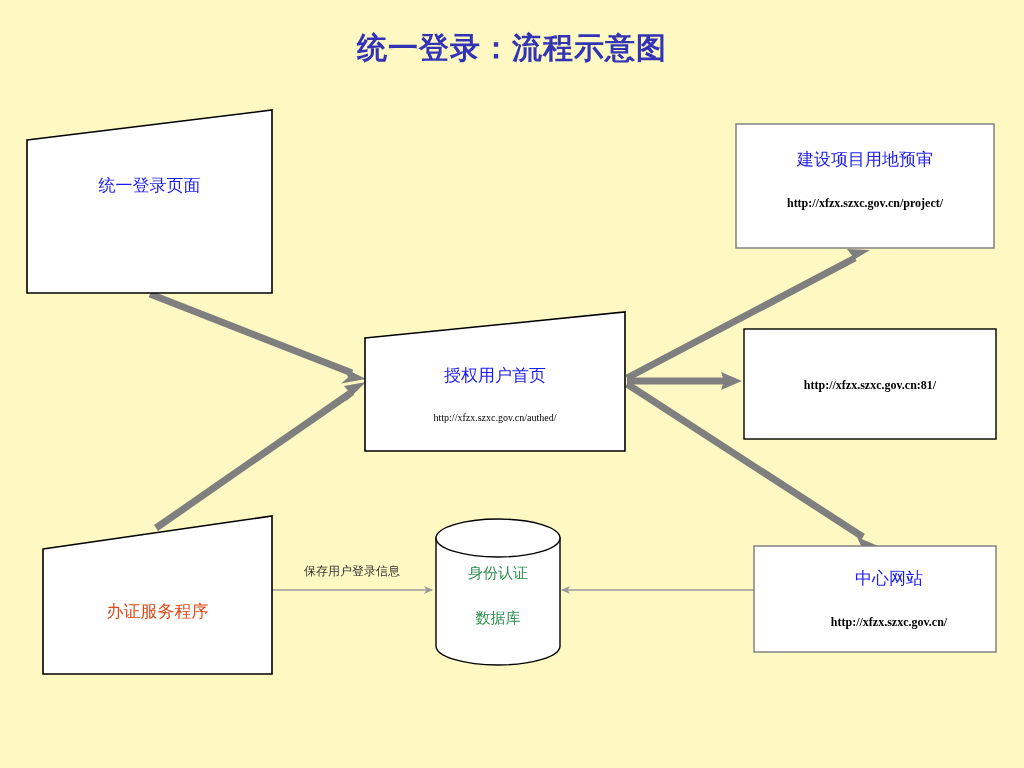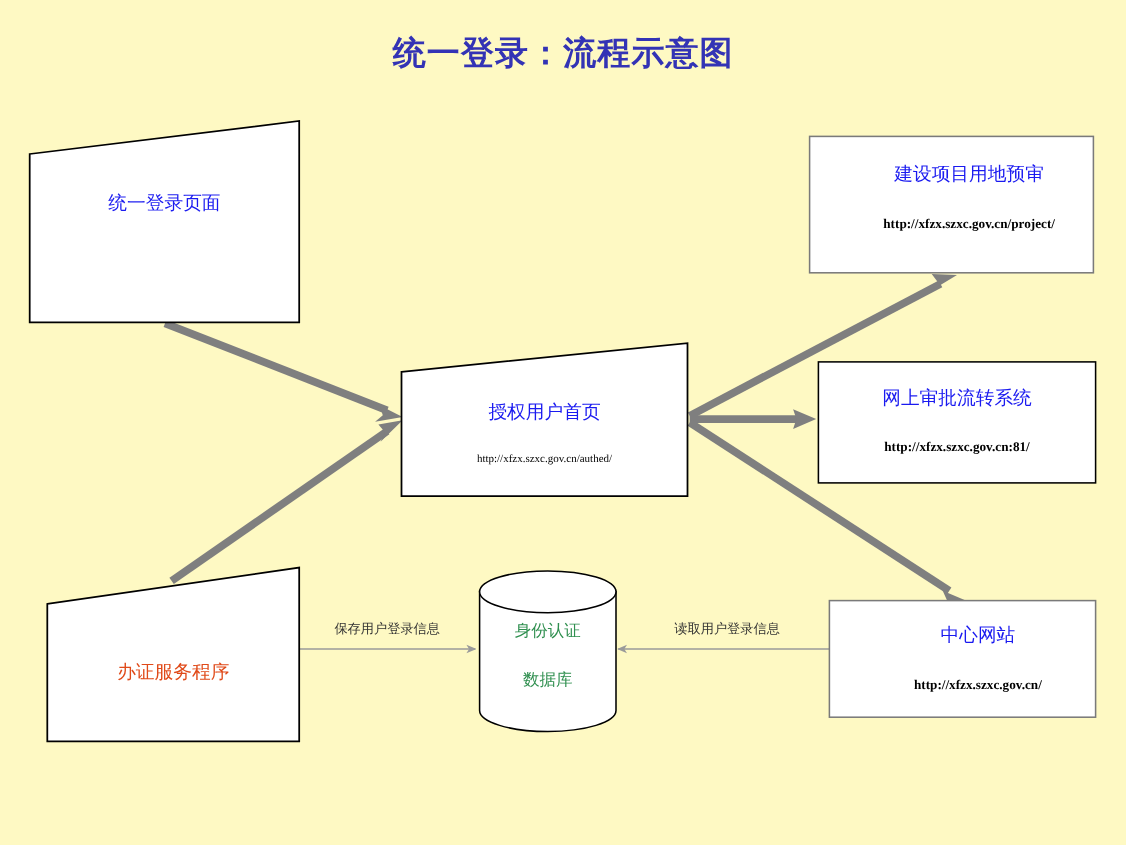--- a/index.html
+++ b/index.html
@@ -159,28 +159,27 @@
       <div class="cn-title">统一登录页面</div>
       <div class="spacer-gap"></div>
     </div>
 
     <div class="node-label" style="left:365px; top:365px; width:260px;">
       <div class="cn-title">授权用户首页</div>
       <div class="spacer-gap"></div>
       <div class="url-plain">http://xfzx.szxc.gov.cn/authed/</div>
     </div>
 
-    <div class="node-label" style="left:736px; top:149px; width:258px;padding-left:16px;">
+    <div class="node-label" style="left:736px; top:149px; width:258px;">
       <div class="cn-title">建设项目用地预审</div>
       <div class="spacer-gap"></div>
       <div class="url-bold">http://xfzx.szxc.gov.cn/project/</div>
     </div>
 
     <div class="node-label" style="left:744px; top:352px; width:252px;">
-      <div class="cn-title">网上审批流转系统</div>
       <div class="spacer-gap"></div>
       <div class="url-bold">http://xfzx.szxc.gov.cn:81/</div>
     </div>
 
     <div class="node-label" style="left:754px; top:568px; width:270px;">
       <div class="cn-title">中心网站</div>
       <div class="spacer-gap"></div>
       <div class="url-bold">http://xfzx.szxc.gov.cn/</div>
     </div>
 
@@ -189,16 +188,15 @@
     </div>
 
     <div class="node-label" style="left:436px; top:564px; width:124px;">
       <div class="cn-title-green">身份认证</div>
       <div class="spacer-gap"></div>
       <div class="cn-title-green">数据库</div>
     </div>
 
     <div class="edge-label" style="left:272px; top:563px; width:160px;">保存用户登录信息</div>
 
-    <div class="edge-label" style="left:566px; top:563px; width:190px;">读取用户登录信息</div>
 
   </div>
 </div>
 
 </body></html>

